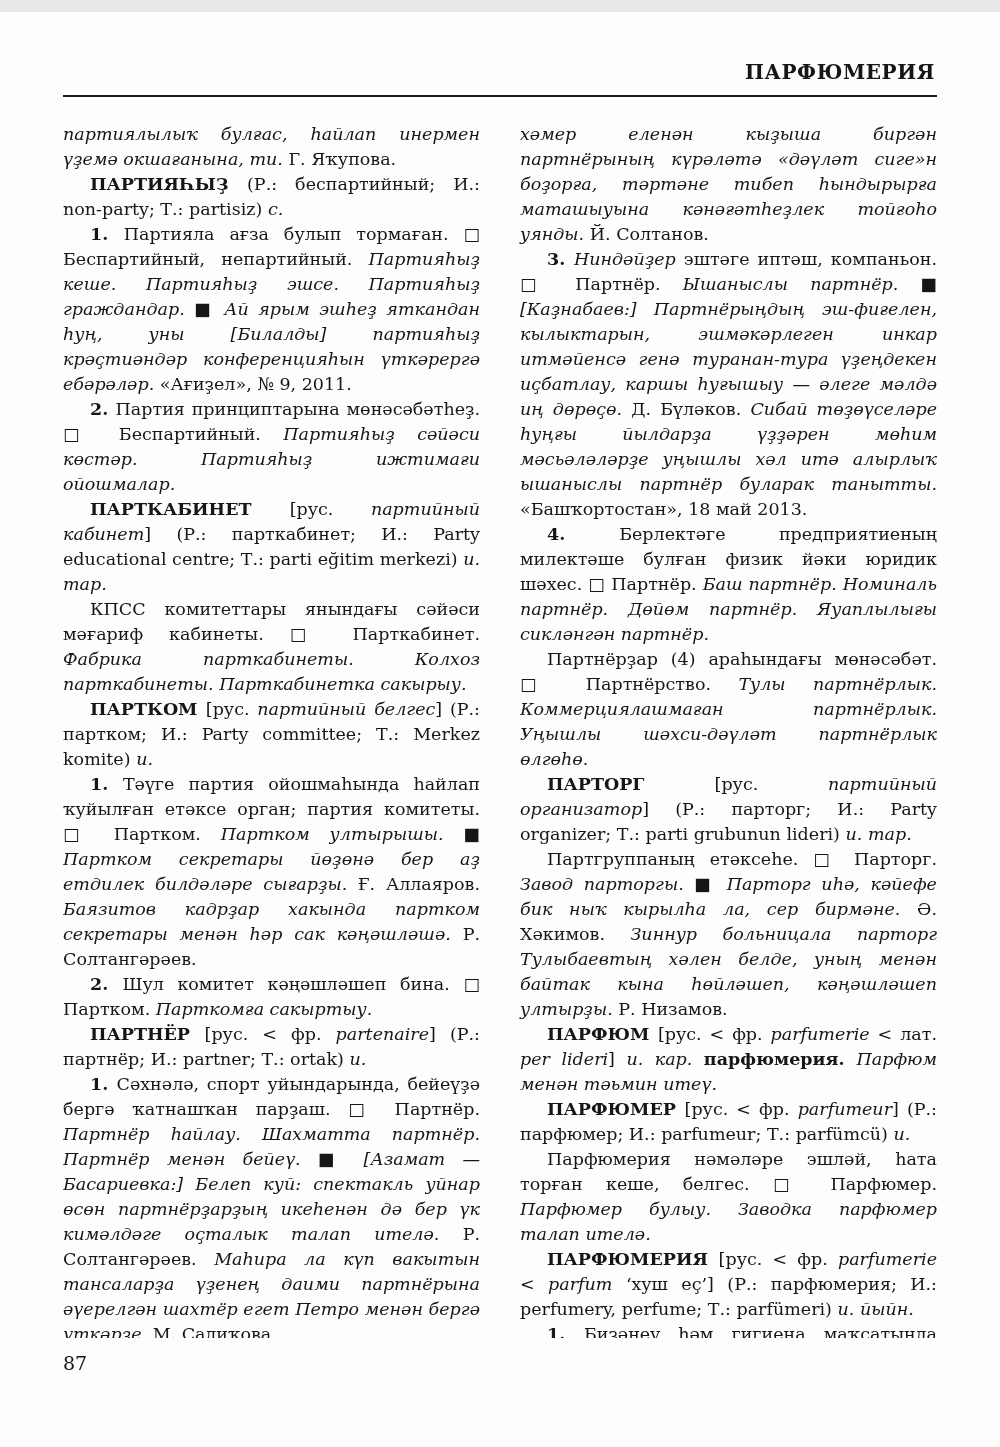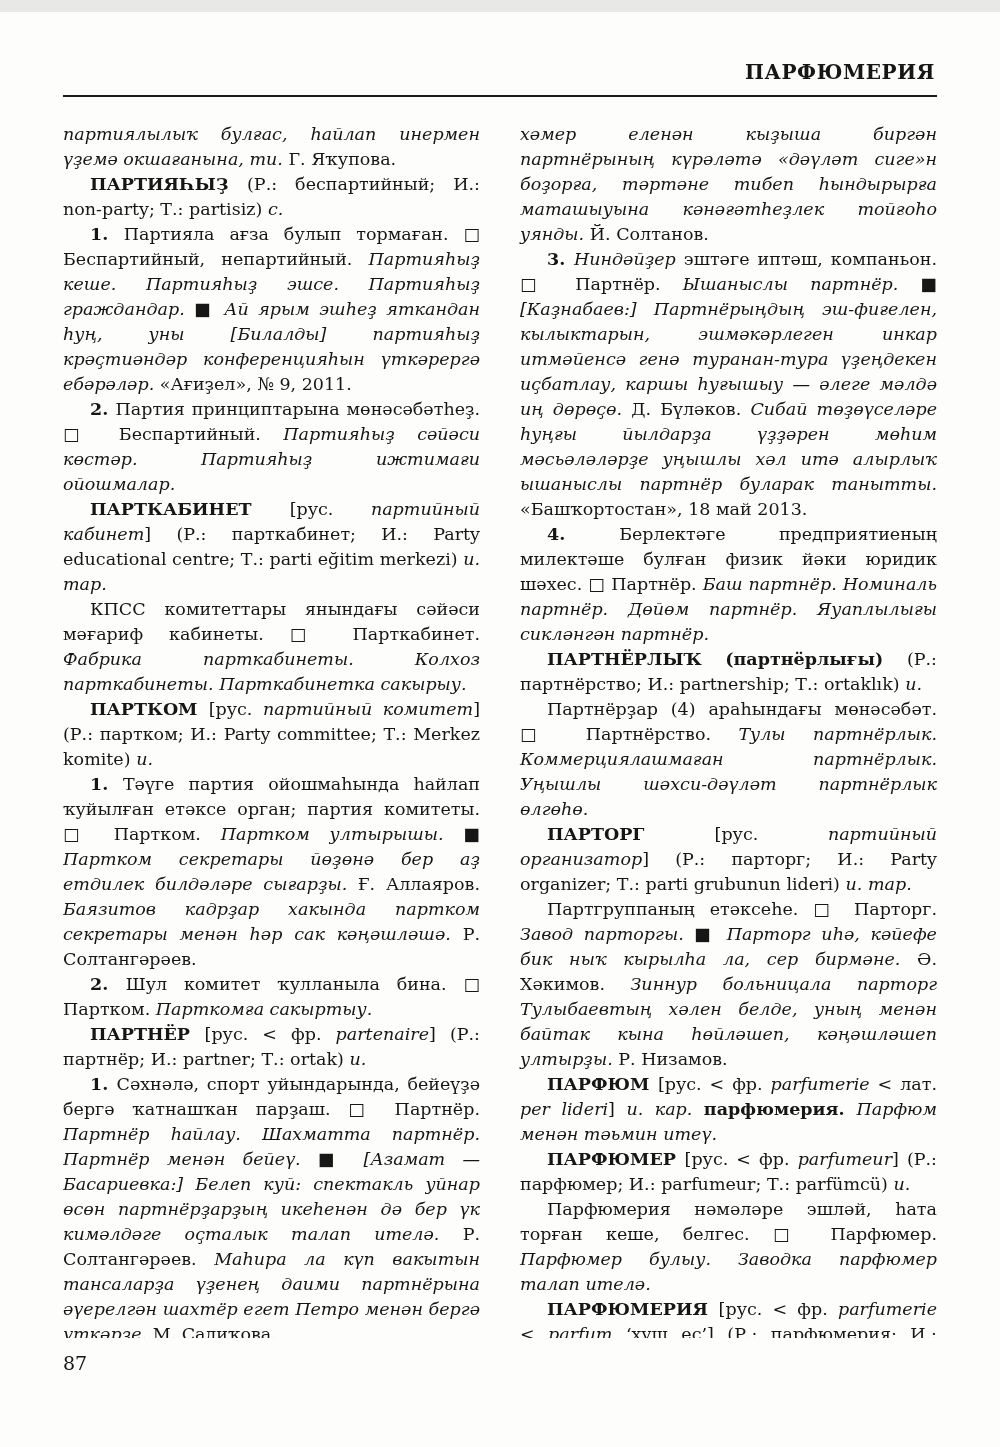--- a/index.html
+++ b/index.html
@@ -63,32 +63,31 @@
   </header>
 
   <main class="columns">
     <div class="column">
         <p class="para"><span class="s-i">партиялылыҡ булғас, һайлап инермен үҙемә окшағанына, ти. </span><span class="s-r">Г. Яҡупова.</span></p>
         <p class="para indent"><span class="s-b">ПАРТИЯҺЫҘ </span><span class="s-r">(Р.: беспартийный; И.: non-party; Т.: partisiz) </span><span class="s-i">с.</span></p>
         <p class="para indent"><span class="s-b">1. </span><span class="s-r">Партияла ағза булып тормаған. □ Беспартийный, непартийный. </span><span class="s-i">Партияһыҙ кеше. Партияһыҙ эшсе. Партияһыҙ граждандар. </span><span class="s-r">■ </span><span class="s-i">Ай ярым эшһеҙ яткандан һуң, уны [Билалды] партияһыҙ крәҫтиәндәр конференцияһын үткәрергә ебәрәләр. </span><span class="s-r">«Ағиҙел», № 9, 2011.</span></p>
         <p class="para indent"><span class="s-b">2. </span><span class="s-r">Партия принциптарына мөнәсәбәтһеҙ. □ Беспартийный. </span><span class="s-i">Партияһыҙ сәйәси көстәр. Партияһыҙ ижтимағи ойошмалар.</span></p>
         <p class="para indent"><span class="s-b">ПАРТКАБИНЕТ </span><span class="s-r">[рус. </span><span class="s-i">партийный кабинет</span><span class="s-r">] (Р.: парткабинет; И.: Party educational centre; Т.: parti eğitim merkezi) </span><span class="s-i">и. тар.</span></p>
         <p class="para indent"><span class="s-r">КПСС комитеттары янындағы сәйәси мәғариф кабинеты. □ Парткабинет. </span><span class="s-i">Фабрика парткабинеты. Колхоз парткабинеты. Парткабинетка сакырыу.</span></p>
-        <p class="para indent"><span class="s-b">ПАРТКОМ </span><span class="s-r">[рус. </span><span class="s-i">партийный комитет</span><span class="s-r">] (Р.: партком; И.: Party committee; Т.: Merkez komite) </span><span class="s-i">и.</span></p>
+        <p class="para indent"><span class="s-b">ПАРТКОМ </span><span class="s-r">[рус. </span><span class="s-i">партийный белгес</span><span class="s-r">] (Р.: партком; И.: Party committee; Т.: Merkez komite) </span><span class="s-i">и.</span></p>
         <p class="para indent"><span class="s-b">1. </span><span class="s-r">Тәүге партия ойошмаһында һайлап ҡуйылған етәксе орган; партия комитеты. □ Партком. </span><span class="s-i">Партком ултырышы. </span><span class="s-r">■ </span><span class="s-i">Партком секретары йөҙөнә бер аҙ етдилек билдәләре сығарҙы. </span><span class="s-r">Ғ. Аллаяров. </span><span class="s-i">Баязитов кадрҙар хакында партком секретары менән һәр сак кәңәшләшә. </span><span class="s-r">Р. Солтангәрәев.</span></p>
-        <p class="para indent"><span class="s-b">2. </span><span class="s-r">Шул комитет ҡулланыла бина. □ Партком. </span><span class="s-i">Парткомға сакыртыу.</span></p>
+        <p class="para indent"><span class="s-b">2. </span><span class="s-r">Шул комитет кәңәшләшеп бина. □ Партком. </span><span class="s-i">Парткомға сакыртыу.</span></p>
         <p class="para indent"><span class="s-b">ПАРТНЁР </span><span class="s-r">[рус. &lt; фр. </span><span class="s-i">partenaire</span><span class="s-r">] (Р.: партнёр; И.: partner; Т.: ortak) </span><span class="s-i">и.</span></p>
         <p class="para indent"><span class="s-b">1. </span><span class="s-r">Сәхнәлә, спорт уйындарында, бейеүҙә бергә ҡатнашҡан парҙаш. □ Партнёр. </span><span class="s-i">Партнёр һайлау. Шахматта партнёр. Партнёр менән бейеү. </span><span class="s-r">■ </span><span class="s-i">[Азамат — Басариевка:] Белеп куй: спектакль уйнар өсөн партнёрҙарҙың икеһенән дә бер үк кимәлдәге оҫталык талап ителә. </span><span class="s-r">Р. Солтангәрәев. </span><span class="s-i">Маһира ла күп вакытын тансаларҙа үҙенең даими партнёрына әүерелгән шахтёр егет Петро менән бергә үткәрҙе. </span><span class="s-r">М. Садиҡова.</span></p>
         <p class="para indent"><span class="s-b">2. </span><span class="s-r">Тормош юлдашы, шәхес, һөйәркә. □ Партнёр. ■ </span><span class="s-i">Күңеленең төпкөлөндә үҙенең [Сәғиҙәнең] был хәүефле хәлгә төшөүенә,</span></p>
       </div>
     <div class="column">
         <p class="para"><span class="s-i">хәмер еленән кыҙыша биргән партнёрының күрәләтә «дәүләт сиге»н боҙорға, тәртәне тибеп һындырырға маташыуына кәнәғәтһеҙлек тойғоһо уянды. </span><span class="s-r">Й. Солтанов.</span></p>
         <p class="para indent"><span class="s-b">3. </span><span class="s-i">Ниндәйҙер </span><span class="s-r">эштәге иптәш, компаньон. □ Партнёр. </span><span class="s-i">Ышаныслы партнёр. </span><span class="s-r">■ </span><span class="s-i">[Каҙнабаев:] Партнёрыңдың эш-фиғелен, кылыктарын, эшмәкәрлеген инкар итмәйенсә генә туранан-тура үҙеңдекен иҫбатлау, каршы һуғышыу — әлеге мәлдә иң дөрөҫө. </span><span class="s-r">Д. Бүләков. </span><span class="s-i">Сибай төҙөүселәре һуңғы йылдарҙа үҙҙәрен мөһим мәсьәләләрҙе уңышлы хәл итә алырлыҡ ышаныслы партнёр буларак танытты. </span><span class="s-r">«Башҡортостан», 18 май 2013.</span></p>
         <p class="para indent"><span class="s-b">4. </span><span class="s-r">Берлектәге предприятиеның милектәше булған физик йәки юридик шәхес. □ Партнёр. </span><span class="s-i">Баш партнёр. Номиналь партнёр. Дөйөм партнёр. Яуаплылығы сикләнгән партнёр.</span></p>
-        <p class="para indent"><span class="s-b">ПАРТНЁРЛЫҠ (партнёрлығы) </span><span class="s-r">(Р.: партнёрство; И.: partnership; Т.: ortaklık) </span><span class="s-i">и.</span></p>
         <p class="para indent"><span class="s-r">Партнёрҙар (4) араһындағы мөнәсәбәт. □ Партнёрство. </span><span class="s-i">Тулы партнёрлык. Коммерциялашмаған партнёрлык. Уңышлы шәхси-дәүләт партнёрлык өлгөһө.</span></p>
         <p class="para indent"><span class="s-b">ПАРТОРГ </span><span class="s-r">[рус. </span><span class="s-i">партийный организатор</span><span class="s-r">] (Р.: парторг; И.: Party organizer; Т.: parti grubunun lideri) </span><span class="s-i">и. тар.</span></p>
         <p class="para indent"><span class="s-r">Партгруппаның етәксеһе. □ Парторг. </span><span class="s-i">Завод парторгы. </span><span class="s-r">■ </span><span class="s-i">Парторг иһә, кәйефе бик ныҡ кырылһа ла, сер бирмәне. </span><span class="s-r">Ә. Хәкимов. </span><span class="s-i">Зиннур больницала парторг Тулыбаевтың хәлен белде, уның менән байтак кына һөйләшеп, кәңәшләшеп ултырҙы. </span><span class="s-r">Р. Низамов.</span></p>
         <p class="para indent"><span class="s-b">ПАРФЮМ </span><span class="s-r">[рус. &lt; фр. </span><span class="s-i">parfumerie</span><span class="s-r"> &lt; лат. </span><span class="s-i">per lideri</span><span class="s-r">] </span><span class="s-i">и. кар. </span><span class="s-b">парфюмерия. </span><span class="s-i">Парфюм менән тәьмин итеү.</span></p>
         <p class="para indent"><span class="s-b">ПАРФЮМЕР </span><span class="s-r">[рус. &lt; фр. </span><span class="s-i">parfumeur</span><span class="s-r">] (Р.: парфюмер; И.: parfumeur; Т.: parfümcü) </span><span class="s-i">и.</span></p>
         <p class="para indent"><span class="s-r">Парфюмерия нәмәләре эшләй, һата торған кеше, белгес. □ Парфюмер. </span><span class="s-i">Парфюмер булыу. Заводка парфюмер талап ителә.</span></p>
         <p class="para indent"><span class="s-b">ПАРФЮМЕРИЯ </span><span class="s-r">[рус. &lt; фр. </span><span class="s-i">parfumerie</span><span class="s-r"> &lt; </span><span class="s-i">parfum</span><span class="s-r"> ‘хуш еҫ’] (Р.: парфюмерия; И.: perfumery, perfume; Т.: parfümeri) </span><span class="s-i">и. йыйн.</span></p>
         <p class="para indent"><span class="s-b">1. </span><span class="s-r">Биҙәнеү һәм гигиена маҡсатында ҡулланыла торған хушбуй, кершән һ. б. нәмәләр. □ Парфюмерия. / Парфюмерный.</span></p>
       </div>
   </main>

